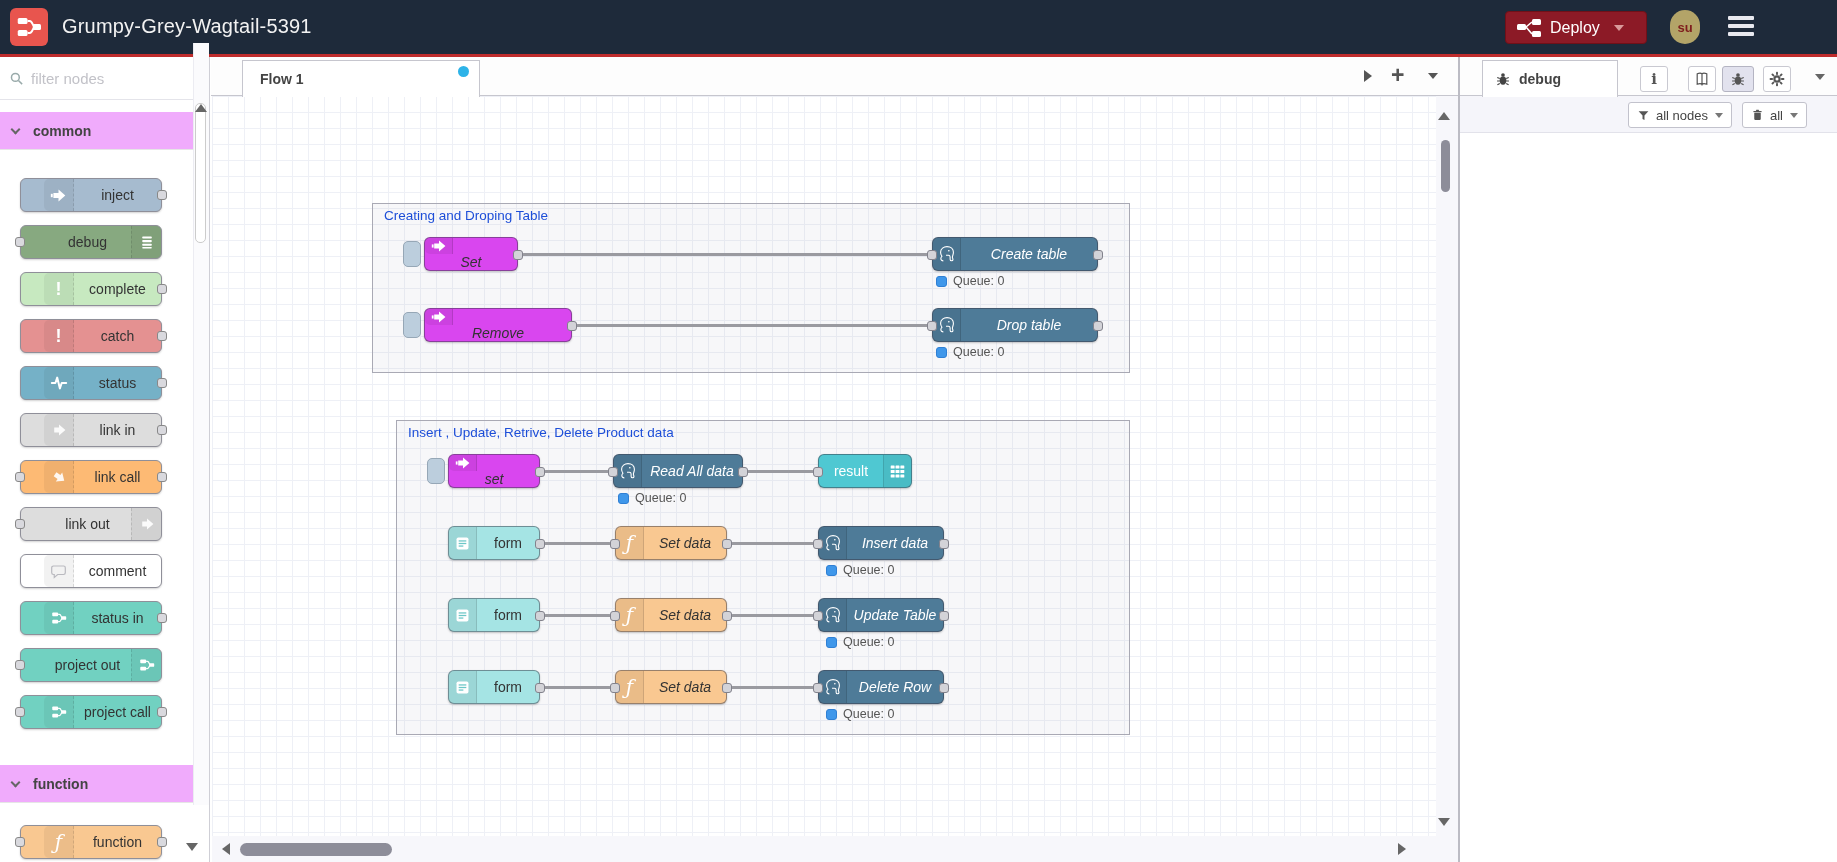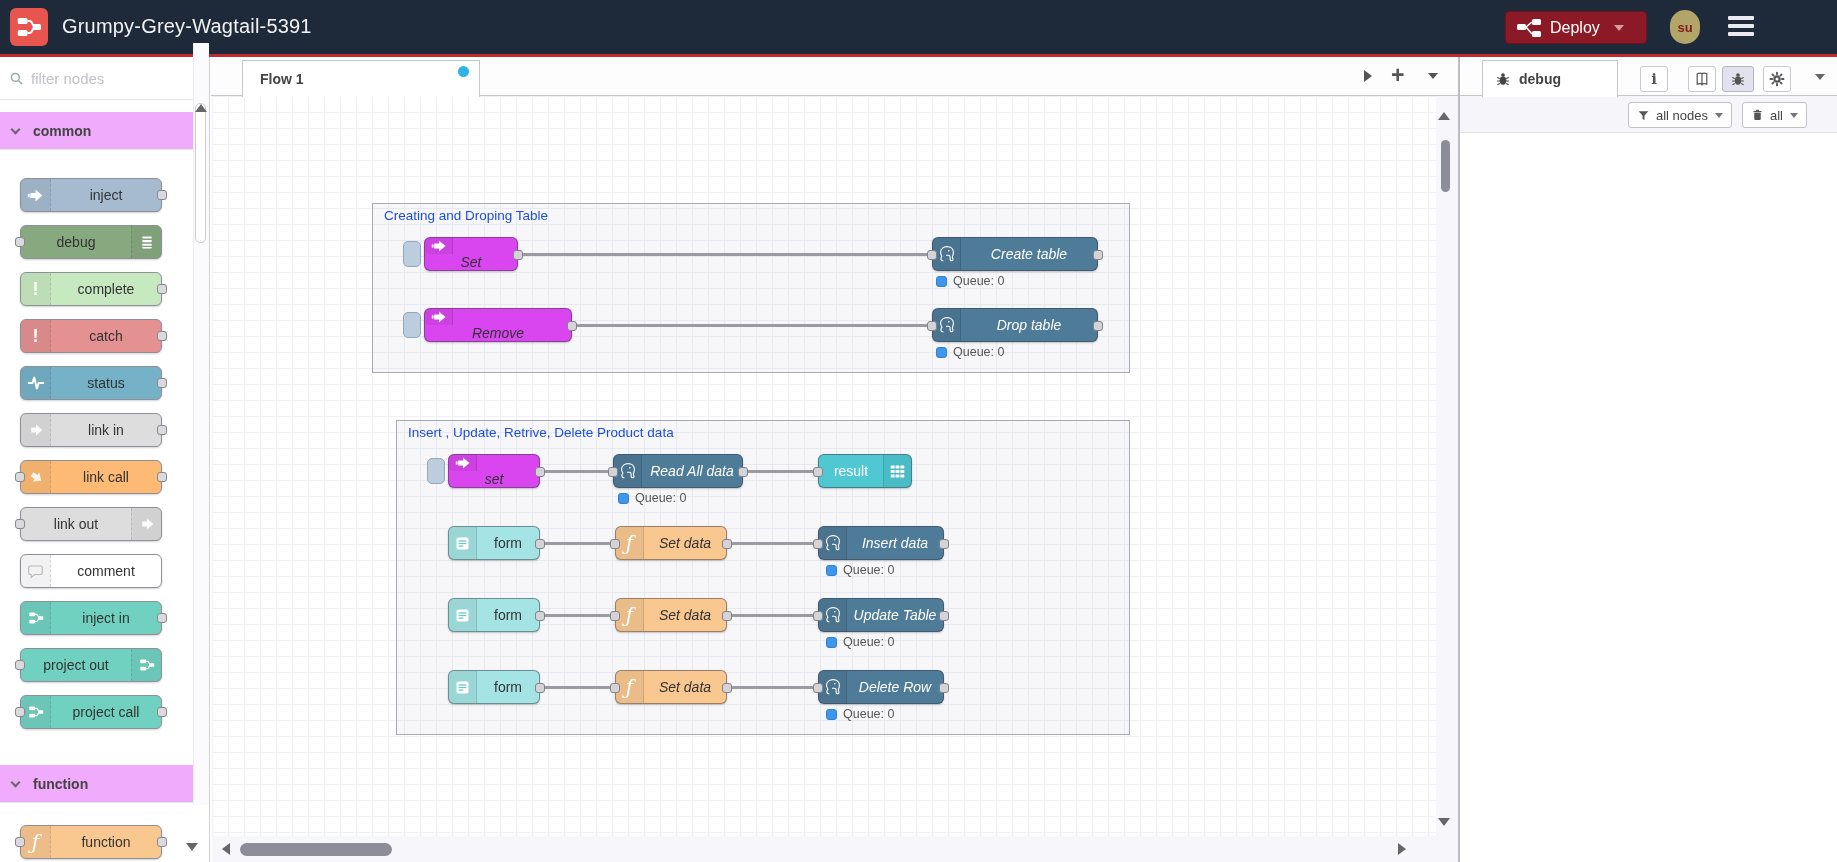--- a/index.html
+++ b/index.html
@@ -18,21 +18,21 @@
   .burger { position:absolute; left:1728px; top:16px; width:26px; cursor:pointer; }
   .burger i { display:block; width:26px; height:4px; background:#e9e9ef; border-radius:1px; margin-bottom:4px; }
 
   
   .palette { position:absolute; left:0; top:57px; width:210px; height:805px; background:#fff; border-right:1px solid #cfcfd6; }
   .psearch { position:absolute; left:0; top:0; width:209px; height:43px; border-bottom:1px solid #e4e4ea; display:flex; align-items:center; padding-left:9px; }
   .psearch input { border:0; outline:none; font-size:15px; color:#555; width:150px; margin-left:7px; }
   .psearch input::placeholder { color:#c2c2c8; }
   .pcat { position:absolute; left:0; width:209px; height:38px; background:#f0abfc; border-bottom:1px solid #e6e6e6; display:flex; align-items:center; padding-left:12px; color:#444; font-weight:bold; font-size:14px; cursor:pointer; }
   .chev { width:7px; height:7px; border-right:2px solid #666; border-bottom:2px solid #666; transform:rotate(45deg); margin-right:14px; margin-top:-3px; }
-  .pnode { position:absolute; left:20px; width:142px; height:34px; border:1px solid #8f8f99; border-radius:6px; box-shadow:0 1px 2px rgba(0,0,0,.18); display:flex; align-items:stretch; font-size:14px; color:#333; cursor:grab; }
+  .pnode { position:absolute; left:20px; width:142px; height:34px; border:1px solid #8f8f99; border-radius:6px; box-shadow:0 1px 2px rgba(0,0,0,.18); display:flex; align-items:stretch; font-size:14px; color:#333; cursor:grab;padding-left:23px; }
   .pic { width:30px; display:flex; align-items:center; justify-content:center; background:rgba(0,0,0,.05); }
   .pic.l { border-right:1px dashed rgba(0,0,0,.12); border-radius:5px 0 0 5px; }
   .pic.r { border-left:1px dashed rgba(0,0,0,.12); border-radius:0 5px 5px 0; }
   .plab { flex:1; display:flex; align-items:center; justify-content:center; }
   .pport { position:absolute; width:10px; height:10px; background:#d9d9de; border:1px solid #888; border-radius:3px; top:11px; }
   .pport.r { right:-6px; } .pport.l { left:-6px; }
   .pscroll { position:absolute; left:193px; top:43px; width:16px; height:762px; background:#fbfbfd; border-left:1px solid #ececf2; }
   .pthumb { position:absolute; left:195px; top:103px; width:11px; height:140px; background:#fff; border:1px solid #ccc; border-radius:5px; }
   .sarrow-up { width:0;height:0;border-left:6px solid transparent;border-right:6px solid transparent;border-bottom:8px solid #666; position:absolute; }
   .sarrow-dn { width:0;height:0;border-left:6px solid transparent;border-right:6px solid transparent;border-top:8px solid #666; position:absolute; }
@@ -234,21 +234,21 @@
       <span class="pic l">
           <svg width="18" height="18" viewBox="0 0 40 40">
             <g fill="#fff">
               <rect x="5" y="8" width="13" height="8" rx="2"></rect>
               <rect x="5" y="24" width="13" height="8" rx="2"></rect>
               <rect x="25" y="16" width="11" height="8" rx="2"></rect>
               <path d="M18 12h3c4 0 4 8 7 8M18 28h3c4 0 4-8 7-8" stroke="#fff" stroke-width="2.6" fill="none"></path>
             </g>
           </svg>
         </span>
-      <span class="plab">inject in</span>
+      <span class="plab">status in</span>
       <span class="pport r"></span>
     </div>
 
     <div class="pnode" style="top:591px;background:#71d1c1">
       <span class="plab">project out</span>
       <span class="pic r">
           <svg width="18" height="18" viewBox="0 0 40 40">
             <g fill="#fff">
               <rect x="5" y="8" width="13" height="8" rx="2"></rect>
               <rect x="5" y="24" width="13" height="8" rx="2"></rect>

